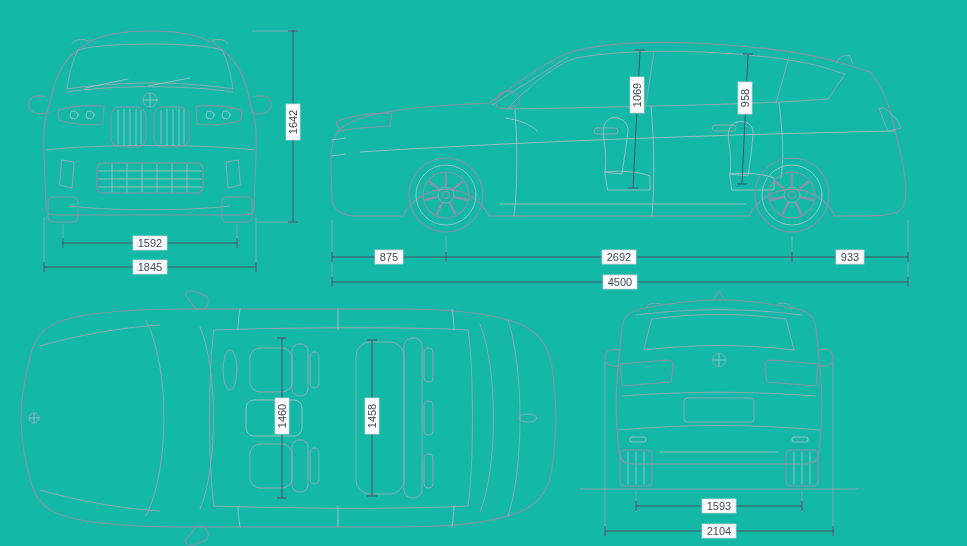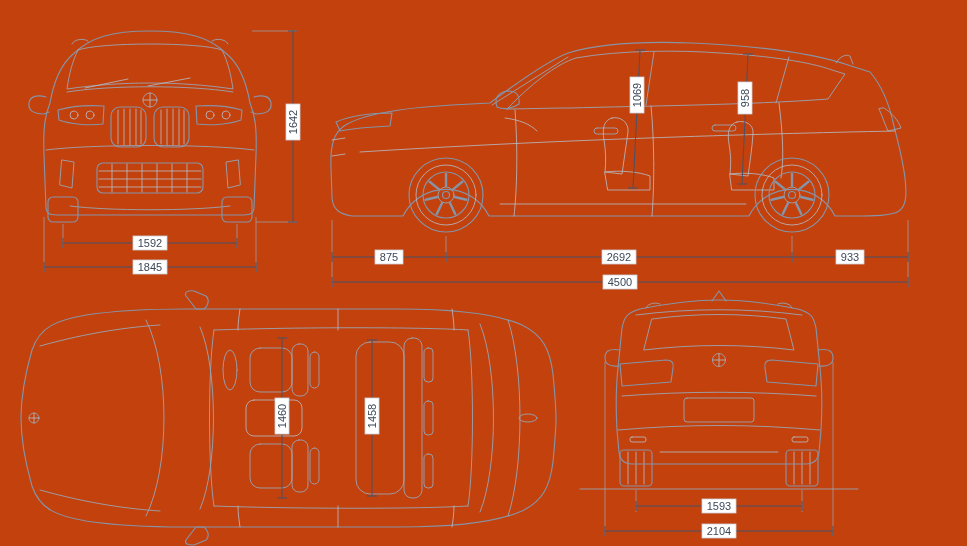--- a/index.html
+++ b/index.html
@@ -1,17 +1,17 @@
 <!DOCTYPE html>
 <html><head>
 <meta charset="utf-8">
 <style>
   html,body { margin:0; padding:0; background:#ffffff; }
   .page {
-    position:relative; width:967px; height:546px; background:#c2410c;
+    position:relative; width:967px; height:546px; background:#14b8a6;
     font-family:"Liberation Sans", sans-serif; overflow:hidden;
   }
   svg { display:block; }
   .car  { fill:none; stroke:#8793a6; stroke-width:1.15; stroke-linecap:round; stroke-linejoin:round; }
   .car2 { fill:none; stroke:#9aa5b4; stroke-width:0.9;  stroke-linecap:round; stroke-linejoin:round; }
   .car3 { fill:none; stroke:#b6bfca; stroke-width:0.8;  stroke-linecap:round; stroke-linejoin:round; }
   .dimline { stroke:#47536a; stroke-width:1; fill:none; }
   .ext     { stroke:#9fa9b8; stroke-width:0.7; fill:none; }
   .tick    { stroke:#47536a; stroke-width:1.1; fill:none; }
   .labelbox { fill:#ffffff; stroke:#ccd3dc; stroke-width:0.8; }

